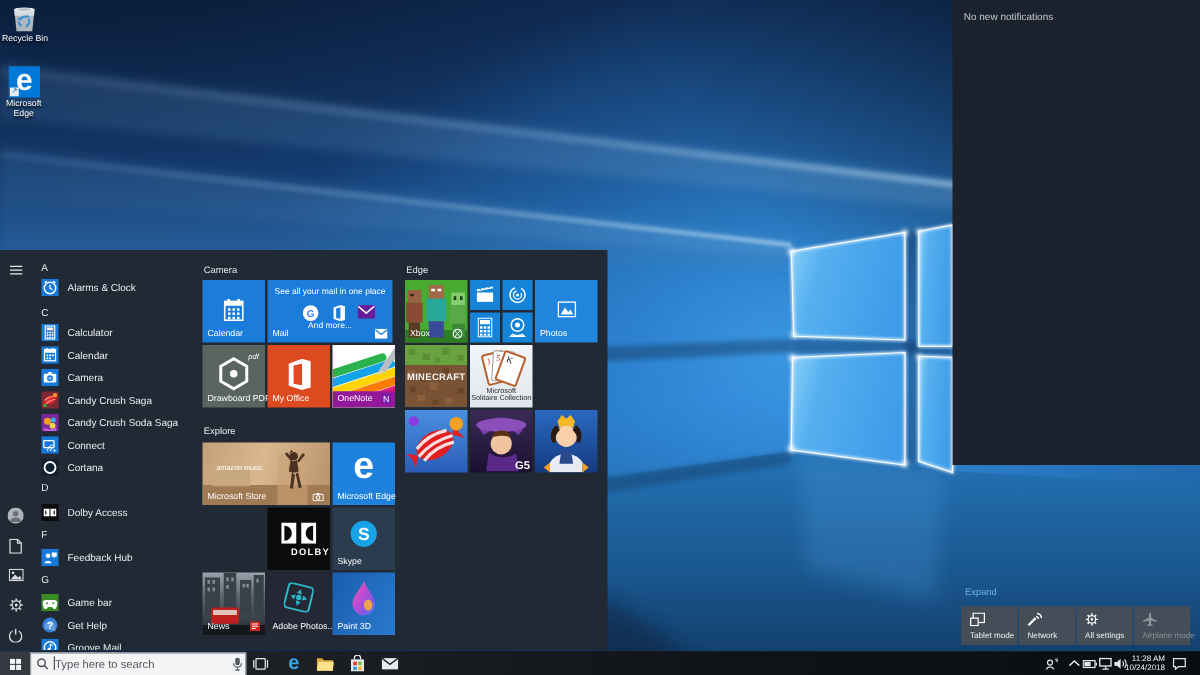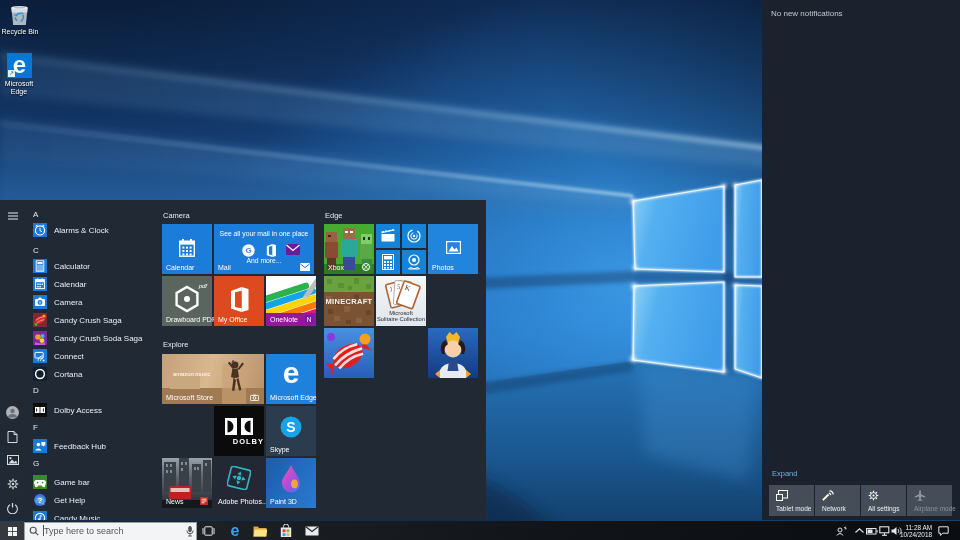--- a/index.html
+++ b/index.html
@@ -142,21 +142,21 @@
         </g>
  </svg>
  <div class="abs" style="left:0;top:28px;width:40px;text-align:center;font-size:7px;text-shadow:0 1px 2px #000">Recycle Bin</div>
  <div class="abs" style="left:7px;top:53px;width:25px;height:25px;background:#0078d7"></div>
  <div class="abs" style="left:7px;top:51px;width:25px;height:27px;font-size:24px;font-weight:bold;color:#fff;text-align:center;line-height:27px">e</div>
  <div class="abs" style="left:8px;top:70px;width:7px;height:7px;background:#e8eef4"></div>
  <div class="abs" style="left:9px;top:71px;color:#1e5799;font-size:6px;line-height:5px">↗</div>
  <div class="abs" style="left:-6px;top:80px;width:50px;text-align:center;font-size:7px;line-height:1.1;text-shadow:0 1px 2px #000">Microsoft<br>Edge</div>
 </div>
 
-<div class="abs" style="left:762px;top:0;width:198px;height:520px;background:#1b222d">
+<div class="abs" style="left:762px;top:0;width:198px;height:372px;background:#1b222d">
  <div class="abs" style="left:9px;top:9px;font-size:8px;color:#c3c8ce">No new notifications</div>
  <div class="abs" style="left:10px;top:469px;font-size:7.5px;color:#6cb2e4">Expand</div>
 </div>
 <div class="qa" style="left:769px">
  <svg width="12" height="11" viewBox="0 0 12 11">
         <rect x="2.5" y="0.5" width="9" height="7.5" fill="none" stroke="#fff" stroke-width="1"></rect>
         <rect x="0.5" y="4.5" width="6" height="6" fill="#454e58" stroke="#fff" stroke-width="1"></rect>
       </svg>
  <div class="ql">Tablet mode</div>
 </div>
@@ -379,21 +379,21 @@
         </svg>
         <div class="lb">Get Help</div>
       </div>
  <div class="arow" style="top:311px">
         <svg class="ic" width="14" height="14" viewBox="0 0 14 14">
           <rect width="14" height="14" fill="#1879d9"></rect>
           <circle cx="7" cy="7" r="4.6" fill="none" stroke="#fff" stroke-width="1.2"></circle>
           <circle cx="6.2" cy="8.4" r="1.2" fill="#fff"></circle>
           <path d="M7.2 8.4 V4.6 l2 0.6" stroke="#fff" stroke-width="0.9" fill="none"></path>
         </svg>
-        <div class="lb">Candy Music</div>
+        <div class="lb">Groove Mail</div>
       </div>
 
  <div class="ghead" style="left:163px;top:11px">Camera</div>
  <div class="ghead" style="left:325px;top:11px">Edge</div>
  <div class="ghead" style="left:163px;top:140px">Explore</div>
 
  <div class="abs" style="left:162px;top:24px;width:50px;height:50px;background:#1b7cd9">
   <svg class="abs" style="left:17px;top:15px" width="16" height="18" viewBox="0 0 16 18">
           <rect x="0.7" y="2.2" width="14.6" height="15" fill="none" stroke="#fff" stroke-width="1.4"></rect>
           <rect x="0.7" y="2.2" width="14.6" height="3.4" fill="#fff"></rect>
@@ -598,20 +598,30 @@
    <g transform="rotate(-32 24 28)">
             <ellipse cx="24" cy="28" rx="16" ry="10.5" fill="#e02020"></ellipse>
             <path d="M10 23 q14 -5 28 0 M8 29 q16 -5 32 0 M10 34 q14 -5 28 0" stroke="#ffffff" stroke-width="2.6" fill="none" opacity="0.85"></path>
             <path d="M8 28 l-7 -6 1.5 7 -1.5 7 z" fill="#e02020"></path>
             <path d="M40 28 l7 -6 -1.5 7 1.5 7 z" fill="#e02020"></path>
           </g>
    <circle cx="41" cy="11" r="5.5" fill="#f4a020"></circle>
           <circle cx="7" cy="9" r="4" fill="#8a3ae0"></circle>
   </svg>
  </div>
+ <div class="abs" style="left:376px;top:128px;width:50px;height:50px;background:linear-gradient(180deg,#3a2a58 0,#1a1030 100%);overflow:hidden">
+  <svg class="abs" width="50" height="50" viewBox="0 0 50 50">
+   <circle cx="25" cy="27" r="8.5" fill="#f0c49e"></circle>
+   <path d="M8 16 a17 10 0 0 1 34 0 l-3 4 a22 22 0 0 0 -28 0 z" fill="#7a3fa8"></path>
+   <ellipse cx="25" cy="12" rx="20" ry="5.5" fill="#8a4fb8"></ellipse>
+   <path d="M17 22 a8.5 8.5 0 0 1 16 0 q-8 -3 -16 0z" fill="#5a3214"></path>
+   <path d="M15 34 q10 7 22 1 l2 14 h-26 z" fill="#5a2a88"></path>
+   <text x="42" y="47" font-size="9" font-weight="bold" fill="#fff" text-anchor="middle" font-family="Liberation Sans">G5</text>
+  </svg>
+ </div>
  <div class="abs" style="left:428px;top:128px;width:50px;height:50px;background:linear-gradient(180deg,#2a6ac0 0,#143a80 100%);overflow:hidden">
   <svg class="abs" width="50" height="50" viewBox="0 0 50 50">
    <path d="M18 9 l3.5 -5 3.5 3 3.5 -3 3.5 5 -1.5 5 h-11 z" fill="#f4b824"></path>
    <circle cx="25" cy="21" r="8.5" fill="#f8d0a8"></circle>
    <path d="M14 26 a11 11 0 0 1 3 -14 l3 4 a8.5 8.5 0 0 0 -3 10z" fill="#2a1a12"></path>
    <path d="M36 26 a11 11 0 0 0 -3 -14 l-3 4 a8.5 8.5 0 0 1 3 10z" fill="#2a1a12"></path>
    <path d="M12 42 a14 11 0 0 1 26 0 l0 8 h-26 z" fill="#e8ecf2"></path>
    <path d="M21 33 h8 l1.5 10 h-11 z" fill="#2a4a8c"></path>
    <path d="M12 42 l-5 4 5 4z" fill="#f4a024"></path>
           <path d="M38 42 l5 4 -5 4z" fill="#f4a024"></path>

